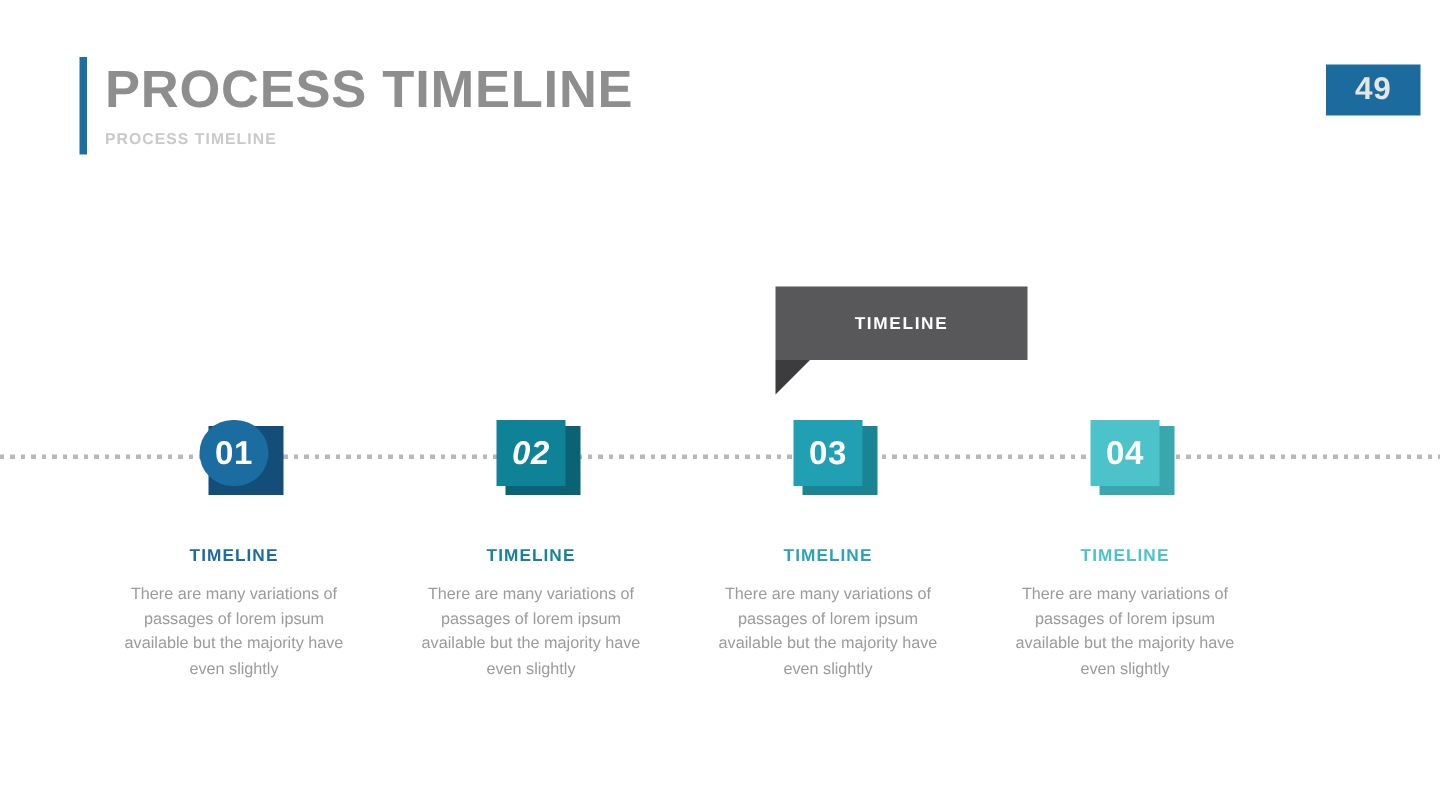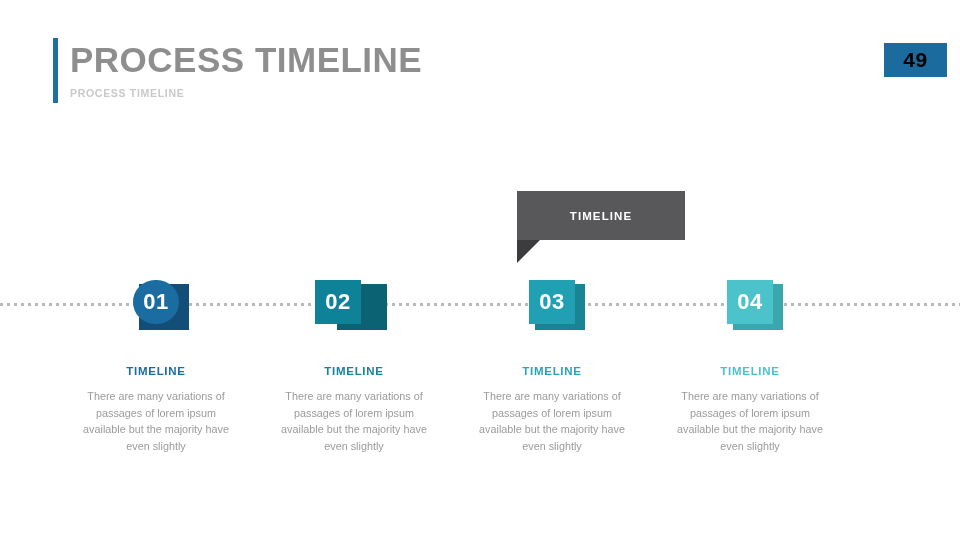--- a/index.html
+++ b/index.html
@@ -47,21 +47,21 @@
   }
 
   
   #page-number-badge {
     position: absolute;
     left: 884px;
     top: 43px;
     width: 63px;
     height: 34px;
     background: #1b6b9e;
-    color: #000000;
+    color: #e5e5e5;
     font-size: 21px;
     font-weight: bold;
     display: flex;
     align-items: center;
     justify-content: center;
     letter-spacing: 0.5px;
   }
 
   
   #timeline-axis {
@@ -195,21 +195,21 @@
         <div class="step-badge-front" style="background: rgb(27, 108, 160); left: 76px; border-radius: 22px;">
           <span class="step-number">01</span>
         </div>
       </div>
       <div class="step-heading" style="color: rgb(27, 108, 160);">TIMELINE</div>
       <div class="step-body">There are many variations of passages of lorem ipsum available but the majority have even slightly</div>
     </div>
     <div class="step" style="left: 255px;">
       <div class="step-badge-wrap">
         <div class="step-badge-back" style="background: rgb(10, 98, 115); left: 82px;"></div>
-        <div class="step-badge-front" style="background: rgb(14, 130, 150); left: 60px;">
+        <div class="step-badge-front" style="background: rgb(14, 130, 150); left: 76px; font-style: italic;">
           <span class="step-number">02</span>
         </div>
       </div>
       <div class="step-heading" style="color: rgb(22, 131, 154);">TIMELINE</div>
       <div class="step-body">There are many variations of passages of lorem ipsum available but the majority have even slightly</div>
     </div>
     <div class="step" style="left: 453px;">
       <div class="step-badge-wrap">
         <div class="step-badge-back" style="background: rgb(26, 131, 148); left: 82px;"></div>
         <div class="step-badge-front" style="background: rgb(33, 160, 180); left: 76px;">

